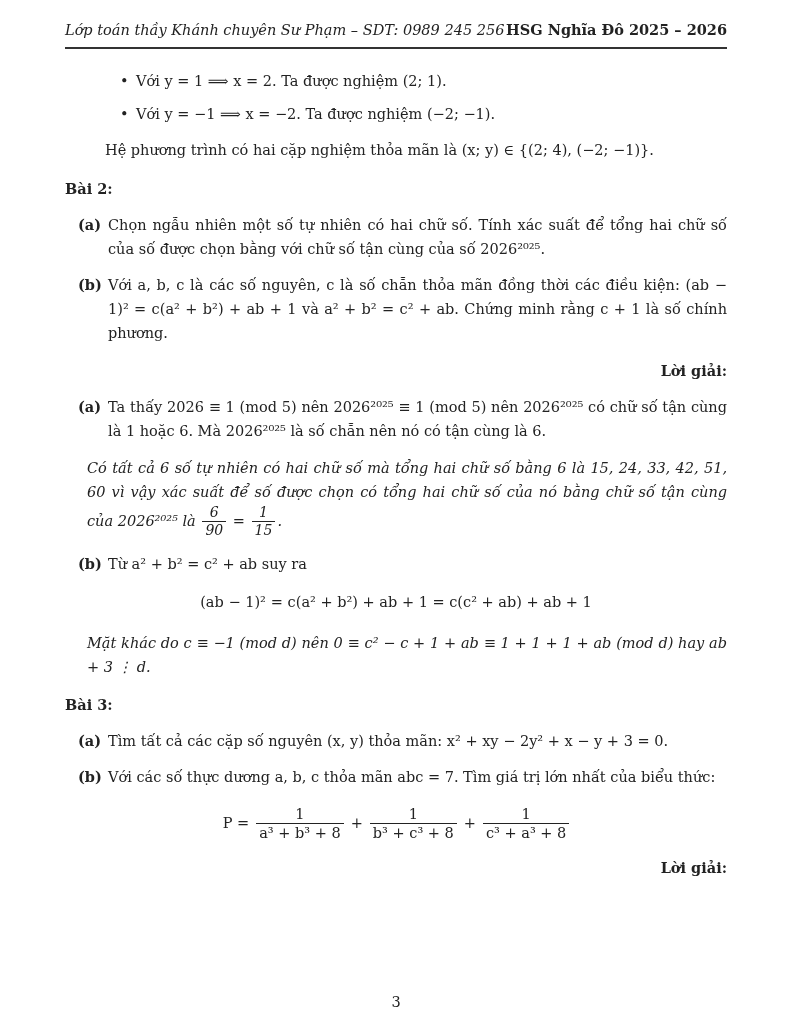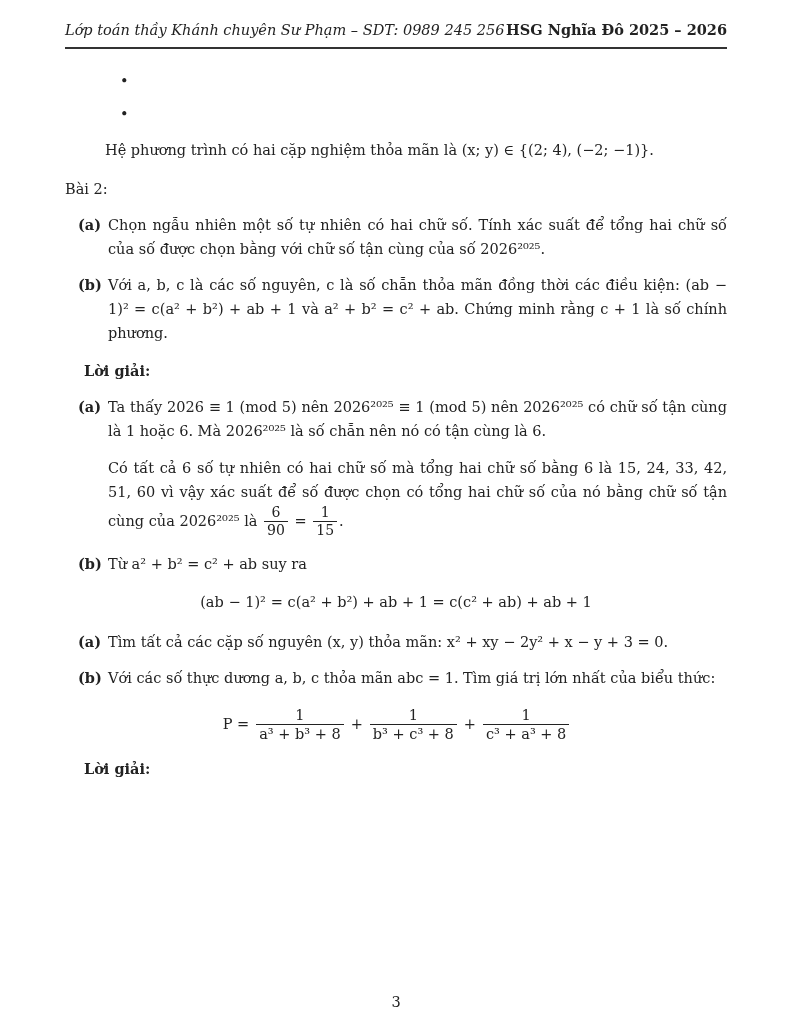--- a/index.html
+++ b/index.html
@@ -23,27 +23,27 @@
     padding-bottom:5px;
   }
   .hdr-left{font-style:italic;}
   .hdr-right{font-weight:bold;}
   
   .bullets{margin-top:20px;}
   .bullet-row{display:flex;margin:0 0 9px 55px;}
   .bullet-dot{flex:none;width:16px;}
   
   .par-indent{margin-top:12px;text-indent:40px;text-align:justify;}
-  .sec-title{margin-top:14px;font-weight:normal;}
-  .loi-giai{margin-top:14px;margin-left:19px;font-weight:bold;}
+  .sec-title{margin-top:14px;font-weight:bold;}
+  .loi-giai{margin-top:14px;margin-left:19px;font-weight:bold;text-align:right;}
   
   .li{display:flex;margin-top:12px;}
   .li-label{flex:none;width:30px;margin-left:13px;font-weight:bold;}
   .li-body{flex:1;text-align:justify;}
-  .cont-par{margin-top:13px;margin-left:43px;text-align:justify;}
+  .cont-par{margin-top:13px;margin-left:22px;text-align:justify;font-style:italic;}
   
   .eq-align{
     display:grid;
     grid-template-columns:auto auto;
     justify-content:center;
     column-gap:5px;
     row-gap:4px;
     margin:14px 0 10px 0;
   }
   .eq-left{text-align:right;}
@@ -74,23 +74,25 @@
 <div class="page">
 
   <div class="hdr">
     <span class="hdr-left">Lớp toán thầy Khánh chuyên Sư Phạm – SDT: 0989 245 256</span>
     <span class="hdr-right">HSG Nghĩa Đô 2025 – 2026</span>
   </div>
 
   <div class="bullets">
     <div class="bullet-row">
       <span class="bullet-dot">•</span>
+      <span>Với y = 1 ⟹ x = 2. Ta được nghiệm (2; 1).</span>
     </div>
     <div class="bullet-row">
       <span class="bullet-dot">•</span>
+      <span>Với y = −1 ⟹ x = −2. Ta được nghiệm (−2; −1).</span>
     </div>
   </div>
 
   <p class="par-indent">Hệ phương trình có hai cặp nghiệm thỏa mãn là (x; y) ∈ {(2; 4), (−2; −1)}.</p>
 
   <div class="sec-title">Bài 2:</div>
 
   <div class="li">
     <span class="li-label">(a)</span>
     <div class="li-body">Chọn ngẫu nhiên một số tự nhiên có hai chữ số. Tính xác suất để tổng hai chữ số của số được chọn bằng với chữ số tận cùng của số 2026²⁰²⁵.</div>
@@ -118,29 +120,31 @@
     <span class="li-label">(b)</span>
     <div class="li-body">Từ a² + b² = c² + ab suy ra</div>
   </div>
 
   <div class="eq-align">
     <span class="eq-left">(ab − 1)²</span>
     <span class="eq-right">= c(a² + b²) + ab + 1 = c(c² + ab) + ab + 1</span>
     <span class="eq-left"></span>
   </div>
 
+  <div class="cont-par">Mặt khác do c ≡ −1 (mod d) nên 0 ≡ c² − c + 1 + ab ≡ 1 + 1 + 1 + ab (mod d) hay ab + 3 ⋮ d.</div>
 
+  <div class="sec-title">Bài 3:</div>
 
   <div class="li">
     <span class="li-label">(a)</span>
     <div class="li-body">Tìm tất cả các cặp số nguyên (x, y) thỏa mãn: x² + xy − 2y² + x − y + 3 = 0.</div>
   </div>
   <div class="li">
     <span class="li-label">(b)</span>
-    <div class="li-body">Với các số thực dương a, b, c thỏa mãn abc = 1. Tìm giá trị lớn nhất của biểu thức:</div>
+    <div class="li-body">Với các số thực dương a, b, c thỏa mãn abc = 7. Tìm giá trị lớn nhất của biểu thức:</div>
   </div>
 
   <div class="eq-center">
     <span>P =</span>
     <span class="frac">
         <span class="num">1</span>
         <span class="den">a³ + b³ + 8</span>
       </span>
     <span>+</span>
     <span class="frac">

